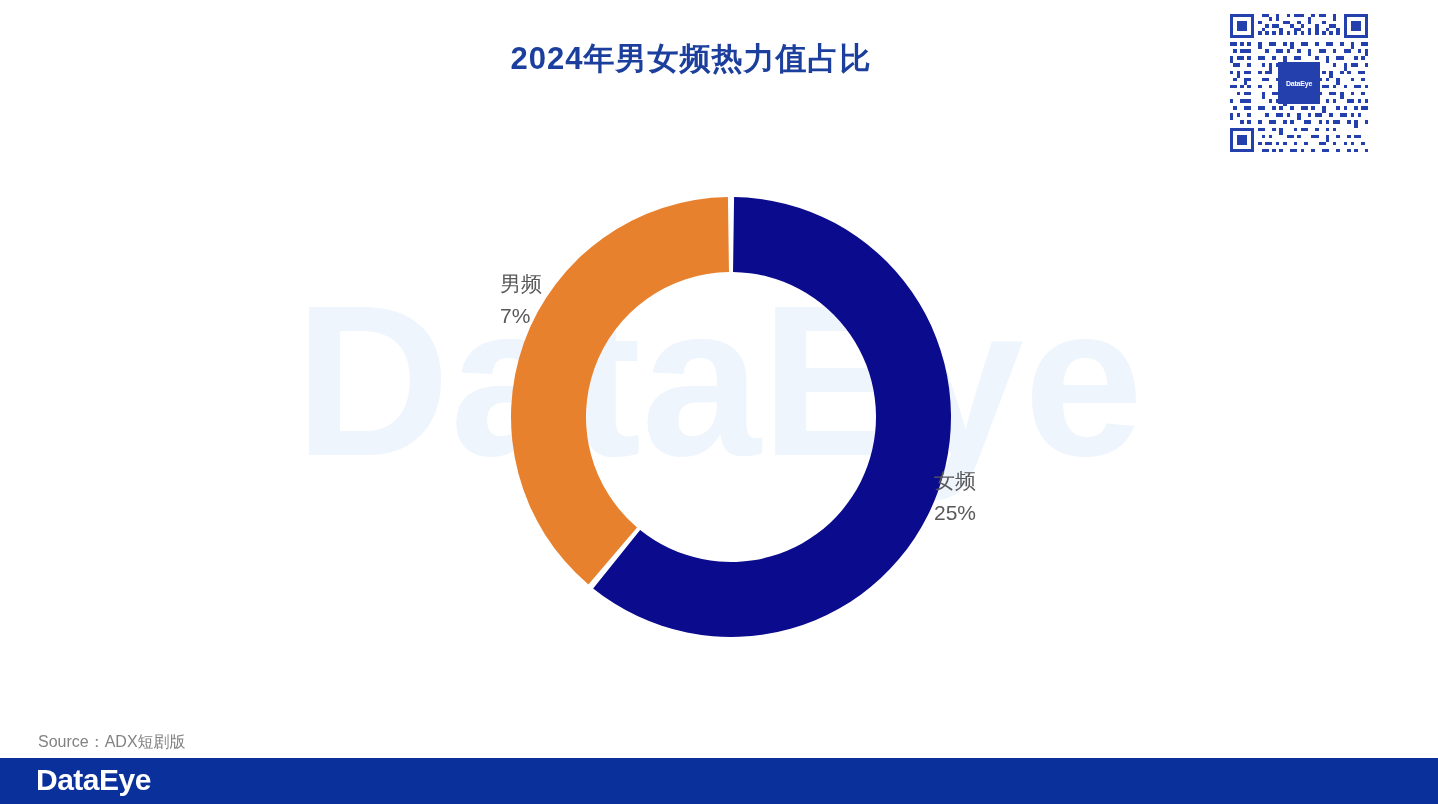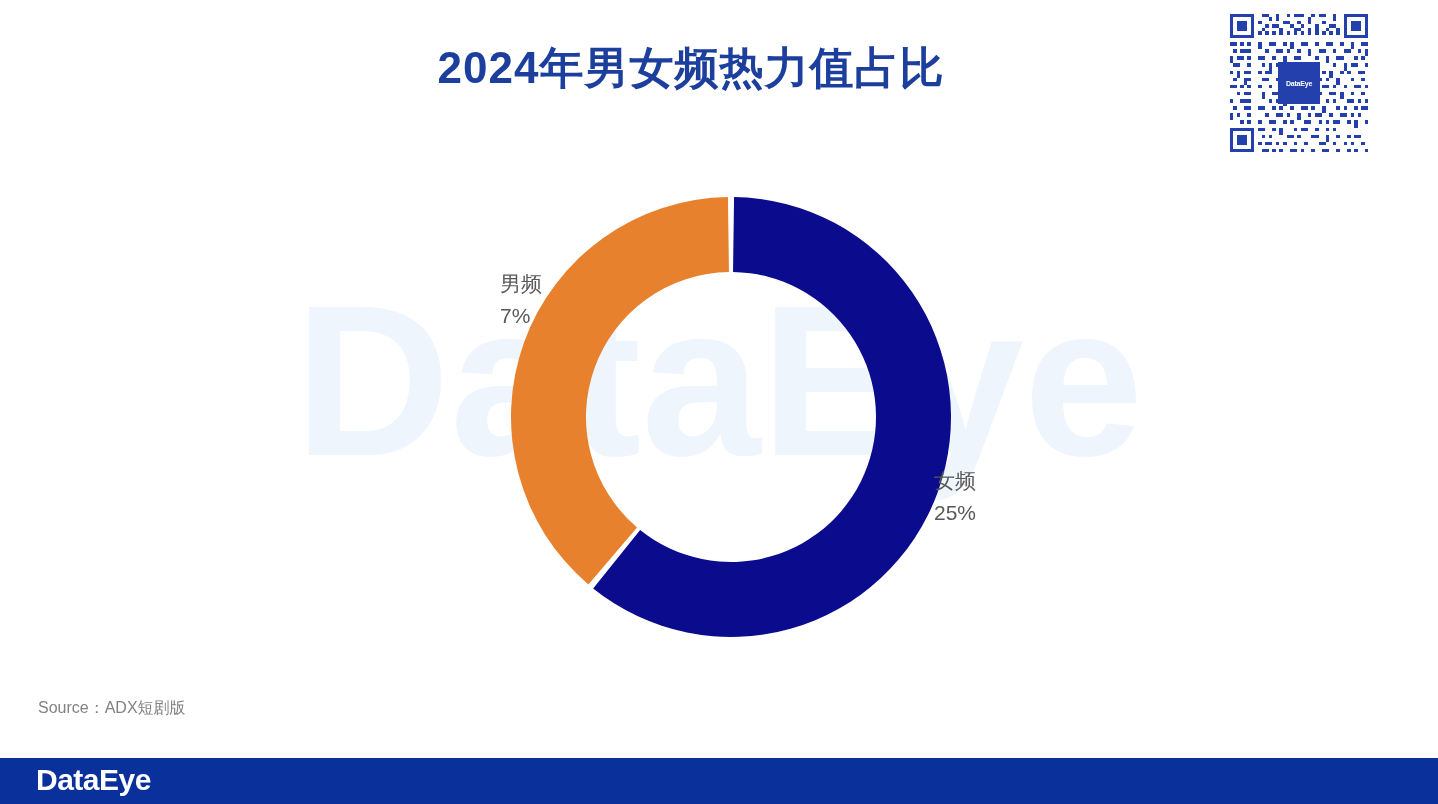--- a/index.html
+++ b/index.html
@@ -32,21 +32,21 @@
   }
   #watermark svg { display: block; }
 
   
   #title {
     position: absolute;
     left: 0;
     top: 40px;
     width: 1382px;
     text-align: center;
-    font-size: 44px;
+    font-size: 31px;
     font-weight: bold;
     letter-spacing: 1px;
     color: #1c3f9e;
     z-index: 3;
     line-height: 1.25;
   }
 
   
   #qr-wrap {
     position: absolute;
@@ -97,21 +97,21 @@
     white-space: nowrap;
   }
   #label-male { left: 500px; top: 268px; text-align: left; }
   #label-female { left: 934px; top: 465px; text-align: left; }
   .slice-label .pct { display: block; }
 
   
   #footer-meta {
     position: absolute;
     left: 38px;
-    top: 695px;
+    top: 729px;
     z-index: 3;
     color: #828282;
     font-size: 16px;
     line-height: 26px;
   }
   #footer-meta div { white-space: nowrap; }
 
   
   #bottom-bar {
     position: absolute;

